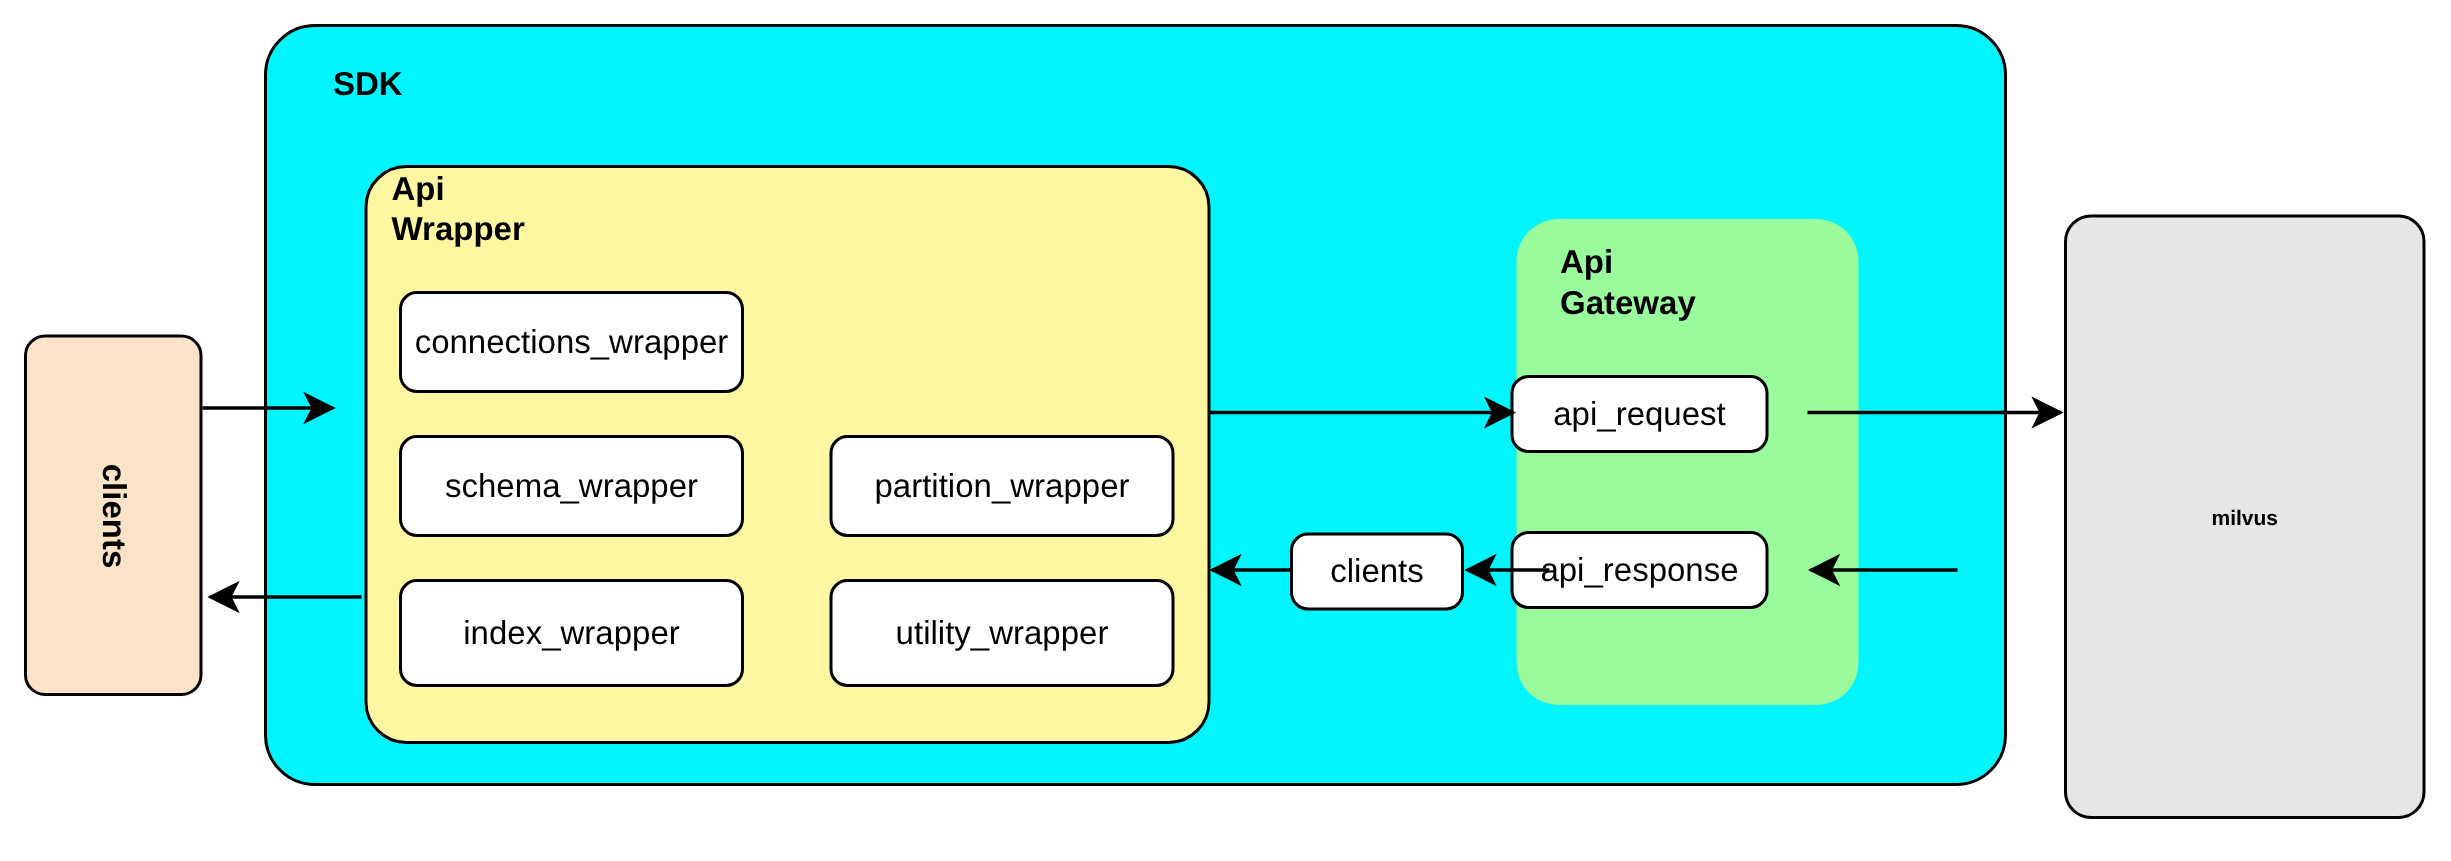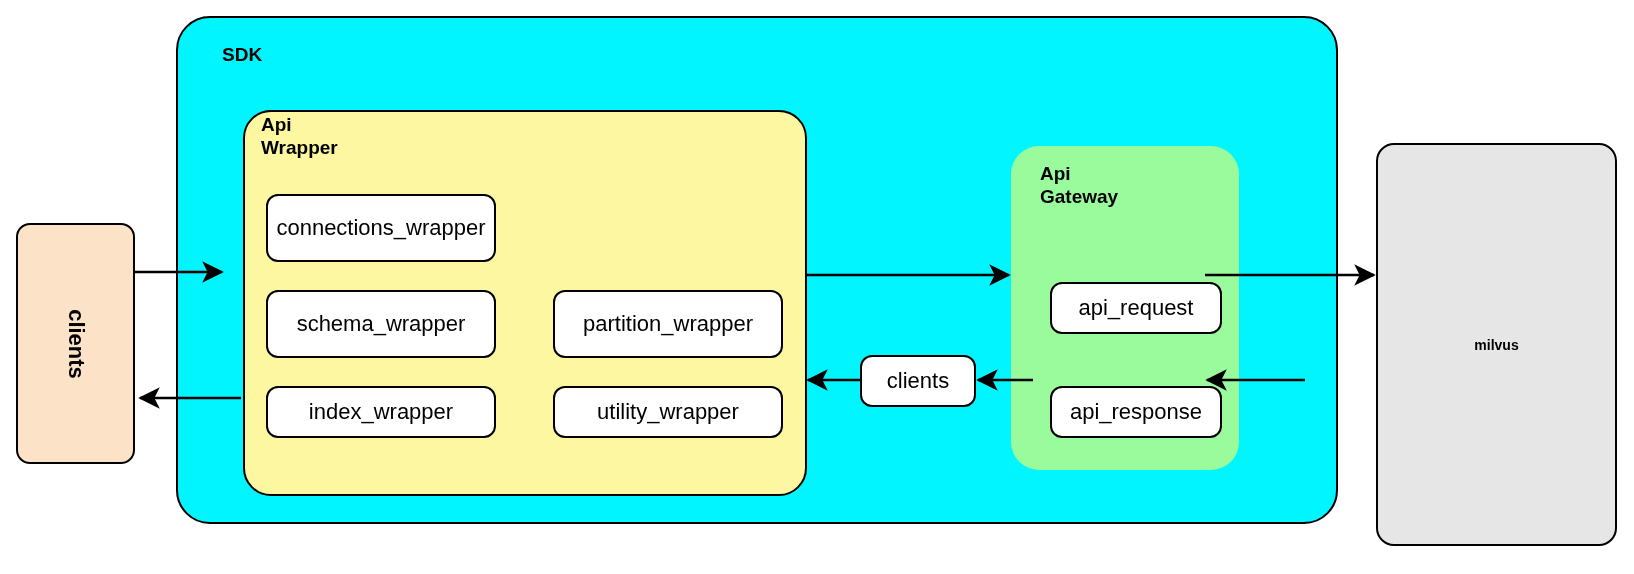--- a/index.html
+++ b/index.html
@@ -56,35 +56,35 @@
     display:flex;align-items:center;justify-content:center;
     font-size:22px;color:#000000;
     white-space:nowrap;
   }
 
   
   .w-col1{left:266px;width:230px;}
   .w-col2{left:553px;width:230px;}
   .w-row1{top:194px;height:68px;}
   .w-row2{top:290px;height:68px;}
-  .w-row3{top:386px;height:52px;}
+  .w-row3{top:386px;height:72px;}
 
   
-  .g-leaf{left:1050px;width:172px;height:52px;margin-top:32px;}
+  .g-leaf{left:1007px;width:172px;height:52px;}
   .g-row1{top:250px;}
   .g-row2{top:354px;}
 
   .checker-box{
     left:860px;top:355px;width:116px;height:52px;
   }
 
   
   .title{
     position:absolute;
-    font-weight:bold;font-size:19px;color:#000000;
+    font-weight:bold;font-size:22px;color:#000000;
     line-height:1.22;
   }
   .sdk-title{left:222px;top:43px;}
   .apiwrapper-title{left:261px;top:113px;width:120px;}
   .gateway-title{left:1040px;top:162px;width:140px;}
 
   
   .clients-label{
     position:absolute;left:16px;top:223px;width:119px;height:241px;
     display:flex;align-items:center;justify-content:center;

